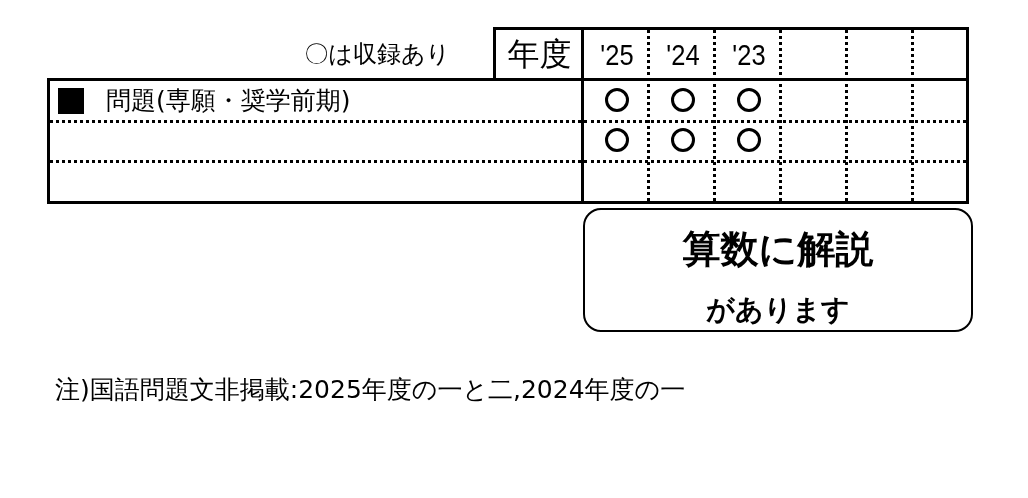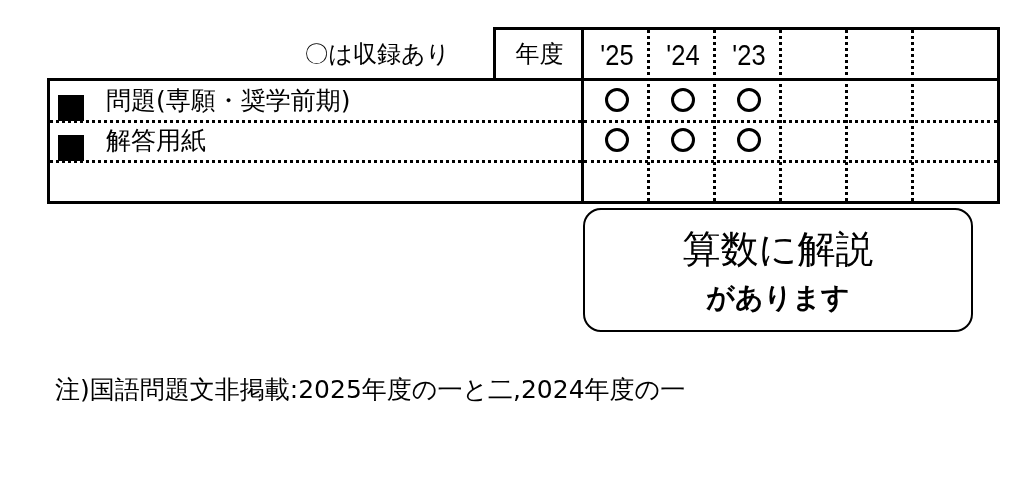--- a/index.html
+++ b/index.html
@@ -1,56 +1,52 @@
 <!DOCTYPE html>
 <html><head>
 <meta charset="utf-8">
 <style>
   html, body { margin: 0; padding: 0; background: #ffffff; }
   body { width: 1028px; height: 498px; position: relative; overflow: hidden;
          font-family: "DejaVu Sans", "Liberation Sans", sans-serif; color: #000; }
   .abs { position: absolute; box-sizing: border-box; }
   .legend { left: 150px; top: 34px; width: 300px; height: 40px; font-size: 24px; line-height: 40px; text-align: right; }
   .year-label-box { left: 493px; top: 27px; width: 90px; height: 54px; border: 3px solid #000; border-right: none;
-                    font-size: 24px; line-height: 48px; text-align: center; }
-  .grid { left: 581px; top: 27px; width: 419px; height: 177px; border: 3px solid #000; }
+                    font-size: 32px; line-height: 48px; text-align: center; }
+  .grid { left: 581px; top: 27px; width: 388px; height: 177px; border: 3px solid #000; }
   .rows { left: 47px; top: 78px; width: 537px; height: 126px; border: 3px solid #000; border-right: 3px solid #000; }
-  .row { position: absolute; left: 0; width: 100%; height: 40px; display: flex; align-items: flex-end; }
+  .row { position: absolute; left: 0; width: 100%; height: 40px; display: flex; align-items: center; }
   .row .sq { width: 26px; height: 26px; background: #000; margin-left: 8px; margin-right: 22px; }
   .row .lbl { font-size: 25px; line-height: 40px; white-space: nowrap; }
   .hdots { position: absolute; left: 0; height: 0; border-top: 3px dotted #000; }
   .vdots { position: absolute; top: 0; width: 0; border-left: 3px dotted #000; }
   .hsolid { position: absolute; left: 0; height: 3px; background: #000; }
   .yr { position: absolute; top: 0; width: 66px; height: 50px; font-family: "Liberation Sans Narrow", "Liberation Sans", sans-serif;
         font-size: 30px; line-height: 50px; text-align: center; transform: scaleX(0.85); }
   .cell { position: absolute; width: 66px; height: 40px; display: flex; align-items: center; justify-content: center; }
   .circle { width: 24px; height: 24px; border: 3px solid #000; border-radius: 50%; box-sizing: border-box; }
   .callout { left: 583px; top: 208px; width: 390px; height: 124px; border: 2px solid #000; border-radius: 18px;
              text-align: center; }
-  .callout .l1 { font-size: 38px; line-height: 46px; margin-top: 16px; font-weight: normal; }
-  .callout .l2 { font-size: 28px; line-height: 36px; margin-top: 8px; font-weight: bold; }
+  .callout .l1 { font-size: 38px; line-height: 46px; margin-top: 16px; font-weight: bold; }
+  .callout .l2 { font-size: 28px; line-height: 36px; margin-top: 20px; font-weight: bold; }
   .note { left: 55px; top: 372px; font-size: 25px; line-height: 36px; white-space: nowrap; }
 </style>
 </head>
 <body>
 
 <div class="abs legend">〇は収録あり</div>
 
 <div class="abs year-label-box">年度</div>
 
 <div class="abs rows">
   <div class="row" style="top:0">
     <span class="sq"></span>
     <span class="lbl">問題(専願・奨学前期)</span>
   </div>
   <div class="hdots" style="top:39px; width:100%;"></div>
-  <div class="row" style="top:40px">
-    <span class="sq"></span>
-    <span class="lbl">解答用紙</span>
-  </div>
   <div class="hdots" style="top:79px; width:100%;"></div>
 </div>
 
 <div class="abs grid">
   <div class="hsolid" style="top:48px; width:100%;"></div>
   <div class="hdots" style="top:90px; width:100%;"></div>
   <div class="hdots" style="top:130px; width:100%;"></div>
   <div class="vdots" style="left:63px; height:100%;"></div>
   <div class="vdots" style="left:129px; height:100%;"></div>
   <div class="vdots" style="left:195px; height:100%;"></div>

